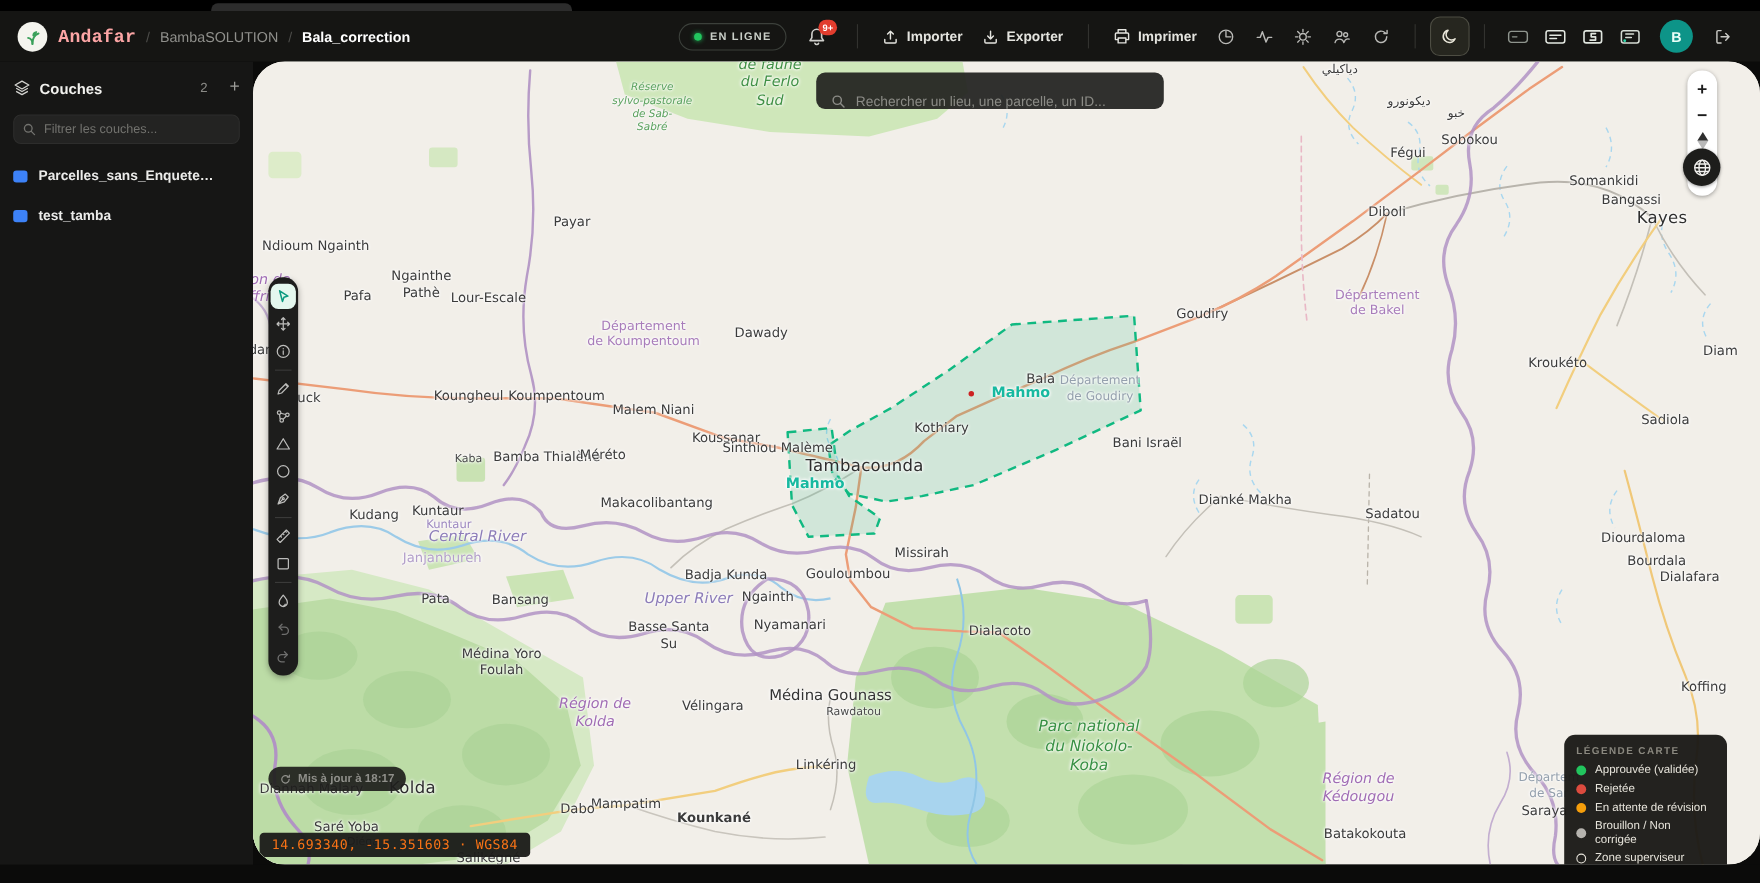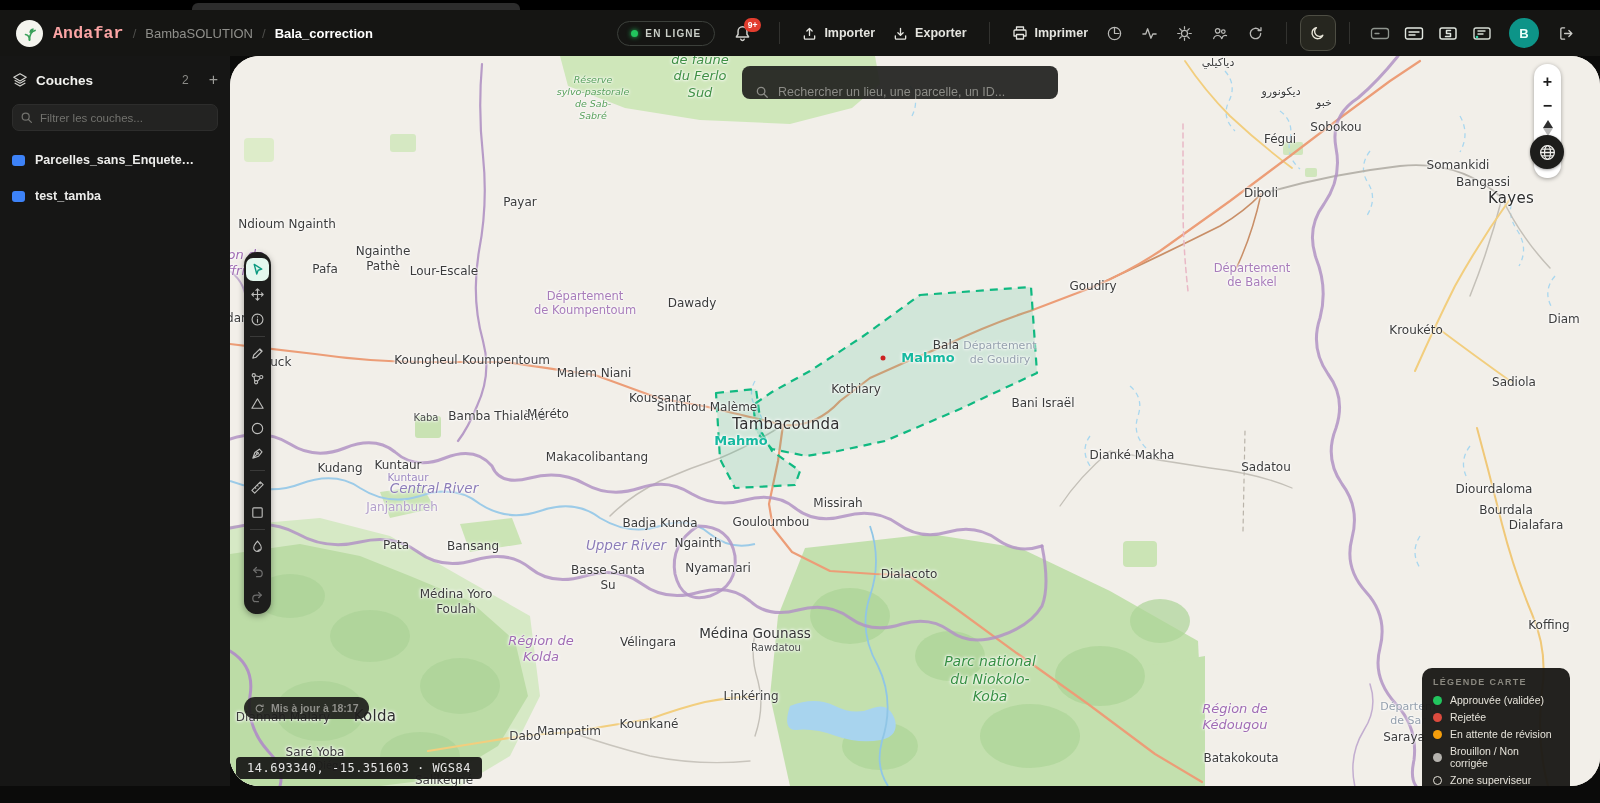--- a/index.html
+++ b/index.html
@@ -70,21 +70,21 @@
   .tri-up{width:0;height:0;border-left:5px solid transparent;border-right:5px solid transparent;border-bottom:8px solid #2e2e2e;}
   .tri-dn{width:0;height:0;border-left:5px solid transparent;border-right:5px solid transparent;border-top:8px solid #b9b9b9;}
   #globebtn{position:absolute;left:1300px;top:79px;width:34px;height:34px;border-radius:50%;background:#1d1d1b;display:flex;align-items:center;justify-content:center;cursor:pointer;box-shadow:0 1px 3px rgba(0,0,0,.4);}
   #toolbar{position:absolute;left:14px;top:196px;width:27px;background:#1d1d1c;border-radius:13px;padding:5px 0;box-shadow:0 2px 6px rgba(0,0,0,.35);display:flex;flex-direction:column;align-items:center;}
   .tool{width:23px;height:23px;margin:1px 0;display:flex;align-items:center;justify-content:center;cursor:pointer;border-radius:7px;}
   .tool.active{background:#e4f7ee;}
   .tdiv{width:15px;height:1px;background:#3a3a39;margin:4px 0;}
   #updated{position:absolute;left:14px;top:641px;height:22px;background:rgba(30,30,28,.92);border-radius:11px;display:flex;align-items:center;gap:6px;padding:0 10px;}
   #updated span{color:#8f8f8a;font-size:10.5px;font-weight:600;}
   #coords{position:absolute;left:6px;top:701px;height:22px;background:rgba(26,26,24,.95);border-radius:4px;display:flex;align-items:center;padding:0 11px;}
-  #coords span{color:#e5e5e5;font-size:12px;font-family:"DejaVu Sans Mono",monospace;letter-spacing:.5px;}
+  #coords span{color:#f97316;font-size:12px;font-family:"DejaVu Sans Mono",monospace;letter-spacing:.5px;}
   #legend{position:absolute;left:1192px;top:612px;width:148px;background:rgba(26,25,22,.96);border-radius:10px;padding:9px 11px 10px;box-sizing:border-box;}
   .lg-title{font-size:9px;font-weight:700;letter-spacing:1.3px;color:#8a887f;margin-bottom:7px;}
   .lg-row{display:flex;align-items:center;gap:8px;margin-top:5px;}
   .legend-dot{width:9px;height:9px;border-radius:50%;flex:none;box-sizing:border-box;}
   .lg-label{color:#e6e3da;font-size:10.5px;}
 </style>
 </head>
 <body>
 
 <div id="topstrip">
@@ -409,21 +409,21 @@
       <span class="mlabel town" style="left: 142px; top: 489px; margin-left: 24px;">Pata</span>
       <span class="mlabel town" style="left: 243px; top: 490px;">Bansang</span>
       <span class="mlabel town" style="left: 226px; top: 546px;">Médina Yoro
 Foulah</span>
       <span class="mlabel region" style="left: 311px; top: 593px;">Région de
 Kolda</span>
       <span class="mlabel town" style="left: 418px; top: 586px;">Vélingara</span>
       <span class="mlabel big" style="left: 525px; top: 577px;">Médina Gounass</span>
       <span class="mlabel hamlet" style="left: 546px; top: 592px;">Rawdatou</span>
       <span class="mlabel town" style="left: 521px; top: 640px;">Linkéring</span>
-      <span class="mlabel town" style="left: 419px; top: 668px;">Kounkané</span>
+      <span class="mlabel town" style="left: 419px; top: 688px; font-weight: bold;">Kounkané</span>
       <span class="mlabel town" style="left: 339px; top: 675px;">Mampatim</span>
       <span class="mlabel town" style="left: 295px; top: 680px;">Dabo</span>
       <span class="mlabel city" style="left: 145px; top: 660px;">Kolda</span>
       <span class="mlabel town" style="left: 53px; top: 637px; margin-top: 24px;">Diannah Malary</span>
       <span class="mlabel town" style="left: 85px; top: 696px;">Saré Yoba</span>
       <span class="mlabel hamlet" style="left: 100px; top: 710px;">Diéga</span>
       <span class="mlabel town" style="left: 214px; top: 724px;">Salikégné</span>
     </div>
 
   <div id="searchbar">

